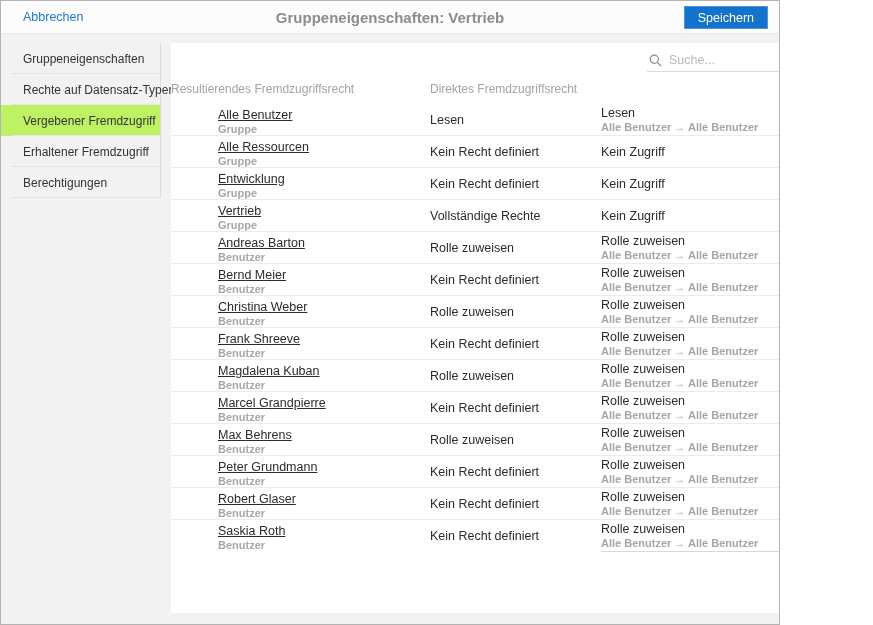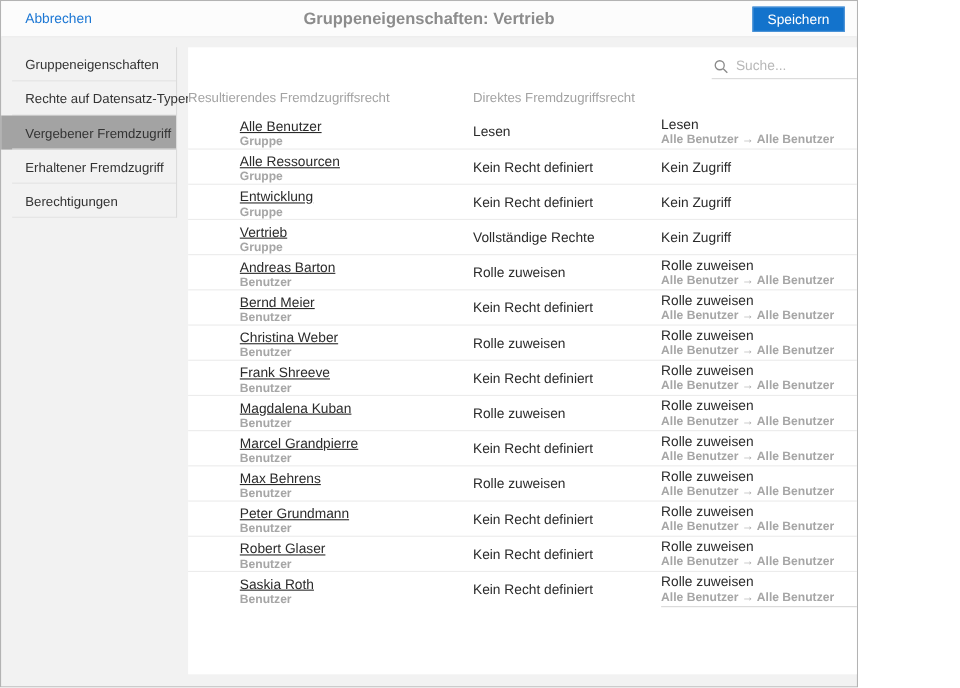--- a/index.html
+++ b/index.html
@@ -48,21 +48,21 @@
     display: flex; align-items: center;
     padding-left: 22px;
     font-size: 12px; color: #333333;
     white-space: nowrap;
     cursor: pointer;
   }
   .sb-item::after {
     content: ""; position: absolute; left: 10px; right: 0; bottom: 0;
     height: 1px; background: #e3e3e3;
   }
-  .sb-item.selected { background: #a3a3a3; }
+  .sb-item.selected { background: #bef264; }
 
   
   .card {
     position: absolute; left: 170px; top: 42px;
     width: 684px; height: 570px;
     background: #ffffff;
   }
 
   
   .search-box {

